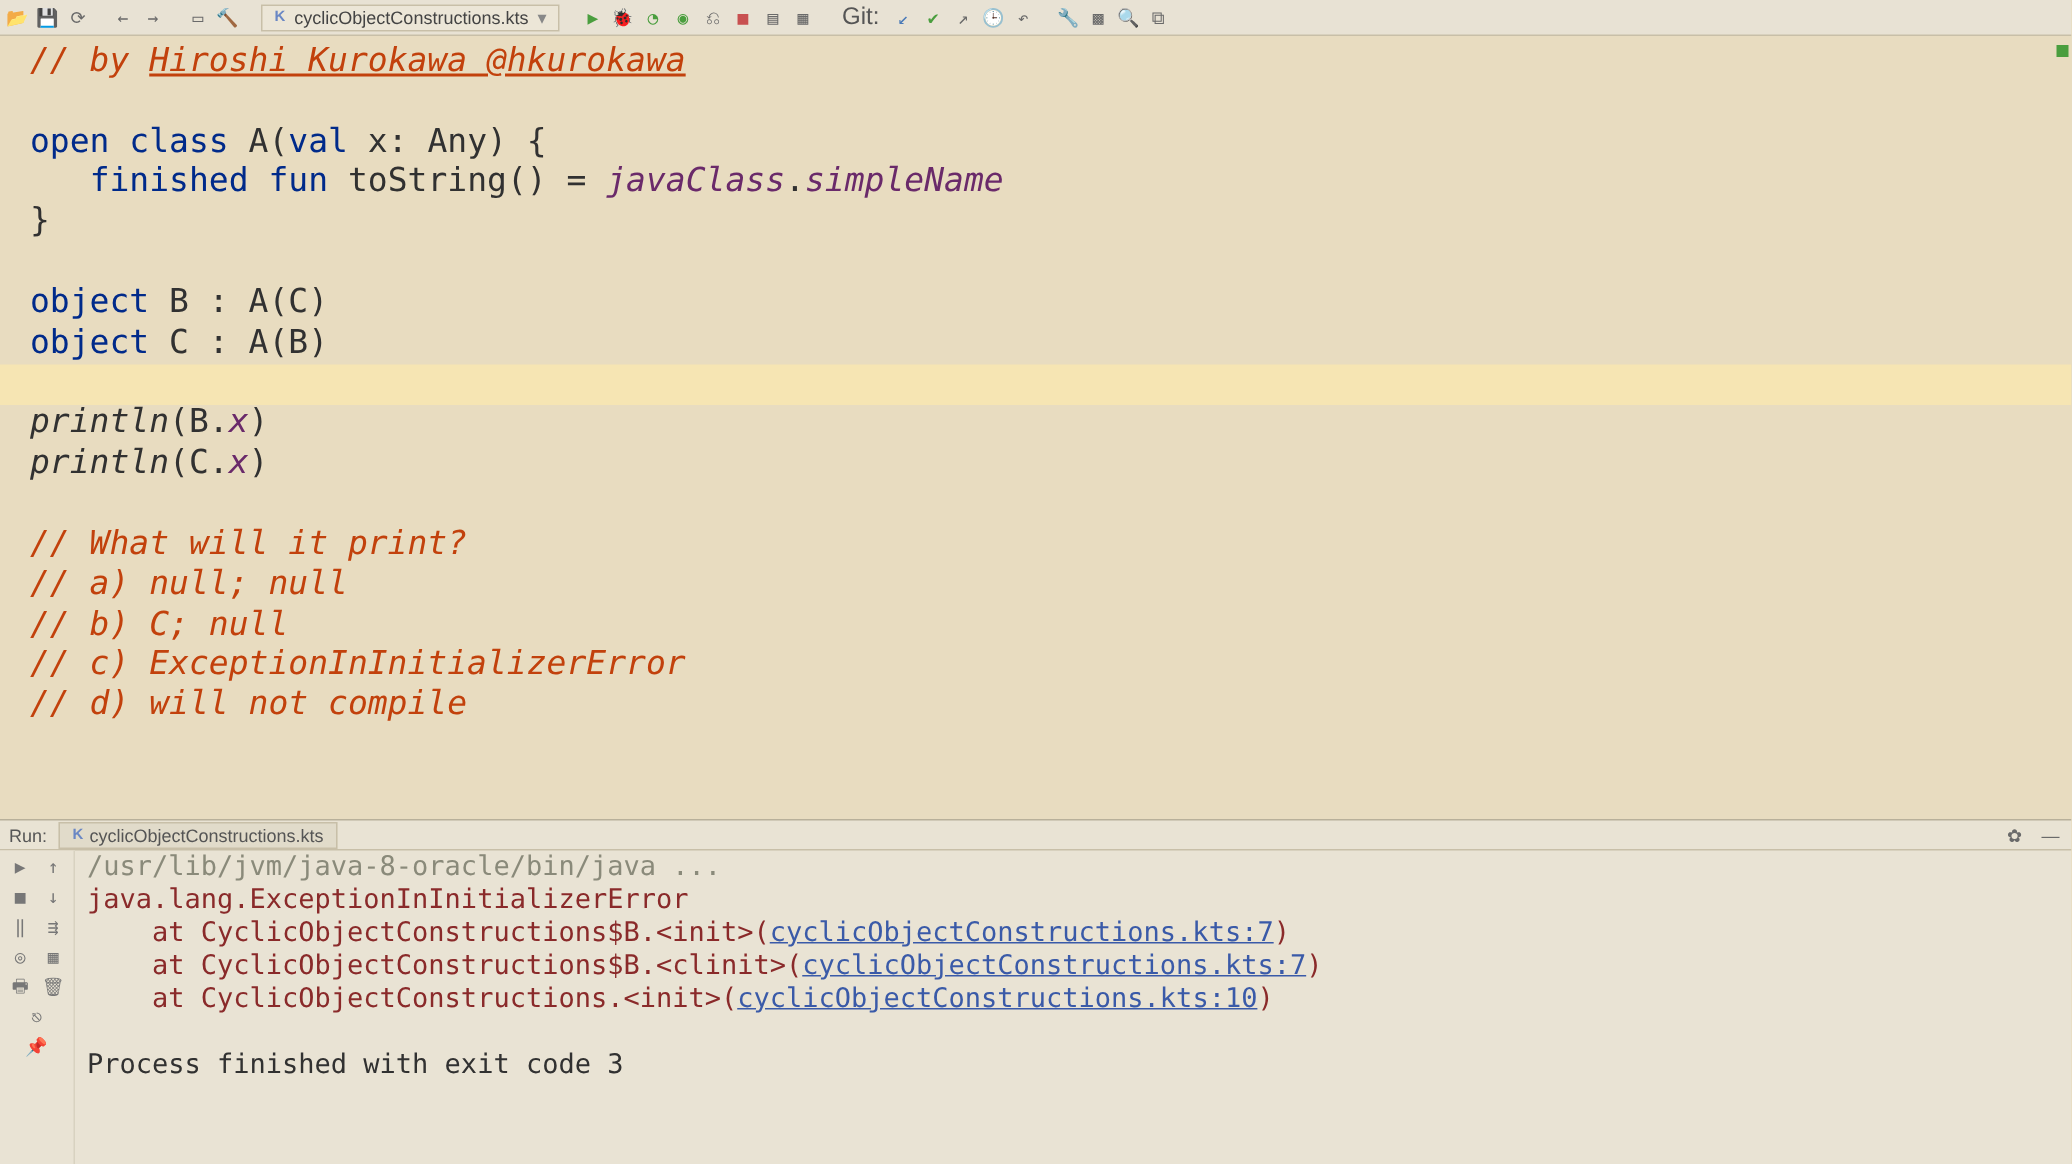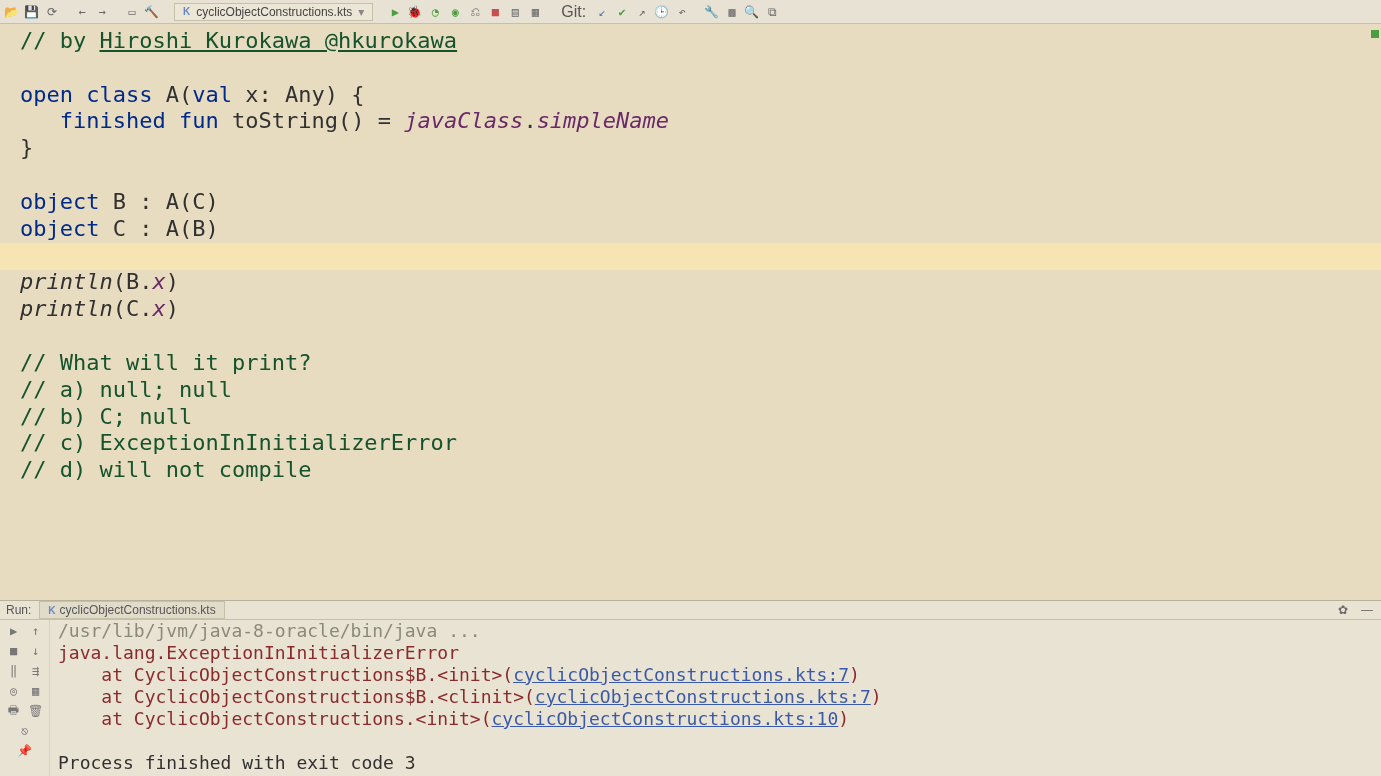--- a/index.html
+++ b/index.html
@@ -59,41 +59,41 @@
     position: relative;
     overflow: hidden;
   }
   pre.code {
     white-space: pre;
     font-family: "DejaVu Sans Mono", Menlo, Consolas, monospace;
     color: #313131;
   }
   .kw { color: #002a8a; font-weight: normal; }
   .italic { font-style: italic; }
-  .cm { color: #14532d; }
+  .cm { color: #c2410c; font-style: italic; }
   .prop { color: #6a2a6a; }
   .underline { text-decoration: underline; }
   .hl-line {
     position: absolute;
     left: 0; right: 0;
     height: 27px;
     background: rgba(255,235,170,0.6);
     z-index: 0;
   }
   .editor pre { position: relative; z-index: 1; }
   .marker {
     position: absolute;
     top: 6px; right: 2px;
     width: 8px; height: 8px;
     background: #4a9e3e;
   }
 
   
   .run-panel {
-    height: 176px;
+    height: 230px;
     background: #e9e3d4;
     border-top: 1px solid #b8b09a;
     display: flex;
     flex-direction: column;
   }
   .run-header {
     height: 20px;
     display: flex;
     align-items: center;
     font-family: sans-serif;

